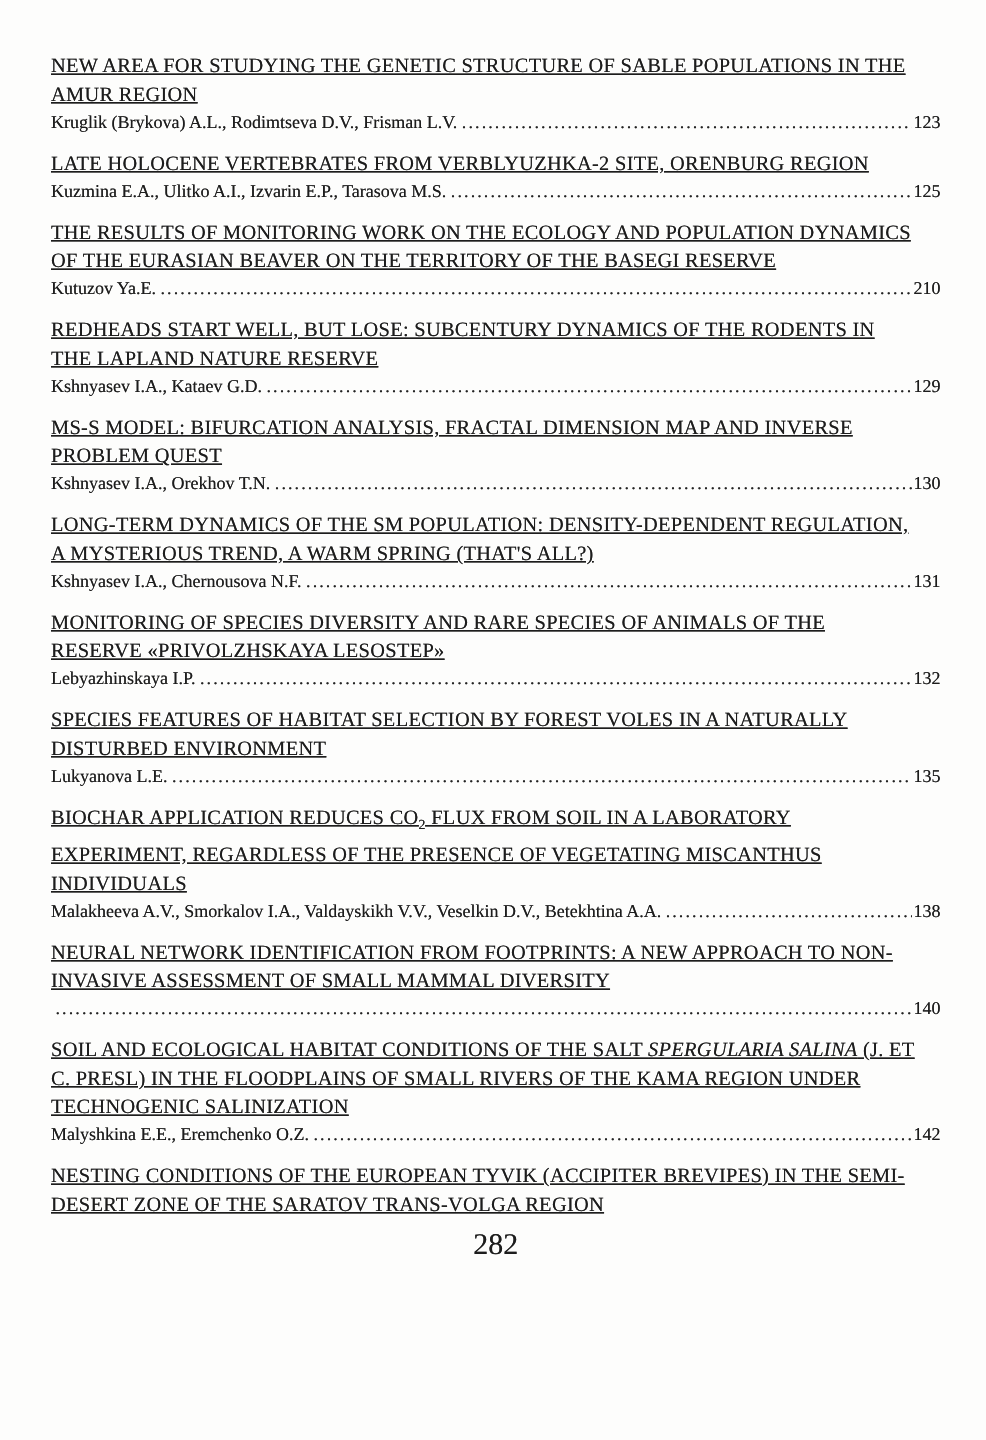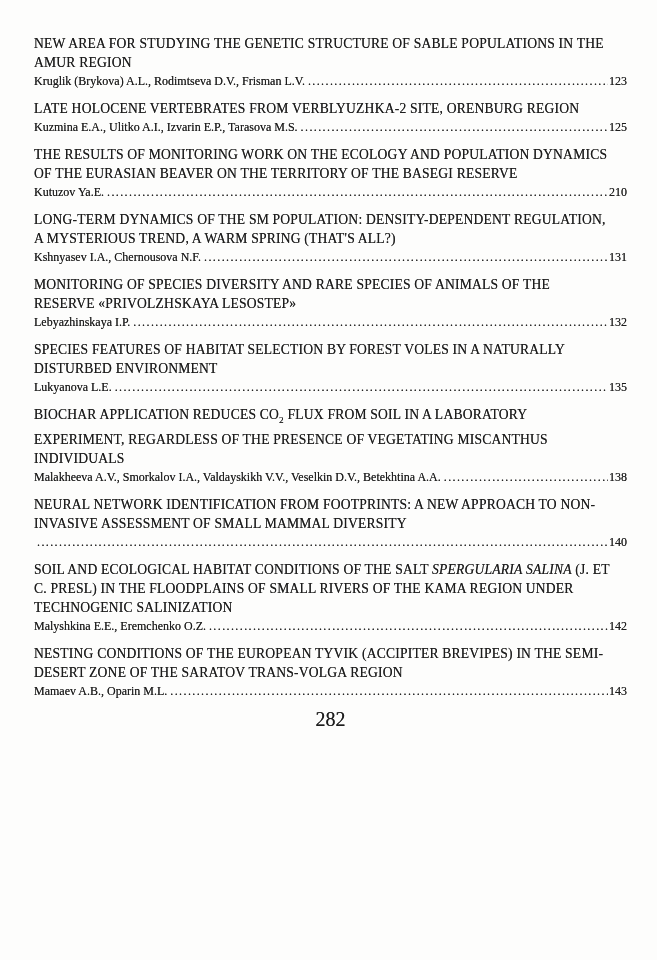--- a/index.html
+++ b/index.html
@@ -18,20 +18,21 @@
     padding: 34px 30px 0 34px;
   }
   .entry { margin-bottom: 8px; }
   .title {
     font-weight: normal;
     font-size: 13.6px;
     line-height: 19px;
     letter-spacing: 0.2px;
     padding-right: 16px; 
     text-shadow: 0 0 0.4px rgba(25,25,25,0.75); 
+    text-decoration: underline;
   }
   .seg-italic { font-style: italic; margin-top: 40px; }
   .seg-sub { vertical-align: sub; font-size: 0.68em; }
   .authors-line {
     display: flex;
     align-items: flex-start;
     font-size: 12px;
     line-height: 19px;
     text-shadow: 0 0 0.4px rgba(25,25,25,0.75);
   }
@@ -82,21 +83,37 @@
 
   <section class="entry">
     <h2 class="title"><span>THE RESULTS OF MONITORING WORK ON THE ECOLOGY AND POPULATION DYNAMICS OF THE EURASIAN BEAVER ON THE TERRITORY OF THE BASEGI RESERVE</span></h2>
     <p class="authors-line">
       <span class="authors">Kutuzov Ya.E.</span>
       <span class="dots"></span>
       <span class="pagenum">210</span>
     </p>
   </section>
 
+  <section class="entry">
+    <h2 class="title"><span>REDHEADS START WELL, BUT LOSE: SUBCENTURY DYNAMICS OF THE RODENTS IN THE LAPLAND NATURE RESERVE</span></h2>
+    <p class="authors-line">
+      <span class="authors">Kshnyasev I.A., Kataev G.D.</span>
+      <span class="dots"></span>
+      <span class="pagenum">129</span>
+    </p>
+  </section>
 
+  <section class="entry">
+    <h2 class="title"><span>MS-S MODEL: BIFURCATION ANALYSIS, FRACTAL DIMENSION MAP AND INVERSE PROBLEM QUEST</span></h2>
+    <p class="authors-line">
+      <span class="authors">Kshnyasev I.A., Orekhov T.N.</span>
+      <span class="dots"></span>
+      <span class="pagenum">130</span>
+    </p>
+  </section>
 
   <section class="entry">
     <h2 class="title"><span>LONG-TERM DYNAMICS OF THE SM POPULATION: DENSITY-DEPENDENT REGULATION, A MYSTERIOUS TREND, A WARM SPRING (THAT'S ALL?)</span></h2>
     <p class="authors-line">
       <span class="authors">Kshnyasev I.A., Chernousova N.F.</span>
       <span class="dots"></span>
       <span class="pagenum">131</span>
     </p>
   </section>
 
@@ -139,25 +156,20 @@
     <h2 class="title"><span>SOIL AND ECOLOGICAL HABITAT CONDITIONS OF THE SALT </span><span class="seg-italic">SPERGULARIA SALINA</span><span> (J. ET C. PRESL) IN THE FLOODPLAINS OF SMALL RIVERS OF THE KAMA REGION UNDER TECHNOGENIC SALINIZATION</span></h2>
     <p class="authors-line">
       <span class="authors">Malyshkina E.E., Eremchenko O.Z.</span>
       <span class="dots"></span>
       <span class="pagenum">142</span>
     </p>
   </section>
 
   <section class="entry">
     <h2 class="title"><span>NESTING CONDITIONS OF THE EUROPEAN TYVIK (ACCIPITER BREVIPES) IN THE SEMI-DESERT ZONE OF THE SARATOV TRANS-VOLGA REGION</span></h2>
-    <p class="authors-line">
-      <span class="authors">Mamaev A.B., Oparin M.L.</span>
-      <span class="dots"></span>
-      <span class="pagenum">143</span>
-    </p>
   </section>
 
   <section class="entry">
   </section>
 </main>
 
   <footer class="footer">
     <span>282</span>
   </footer>
 </div>

